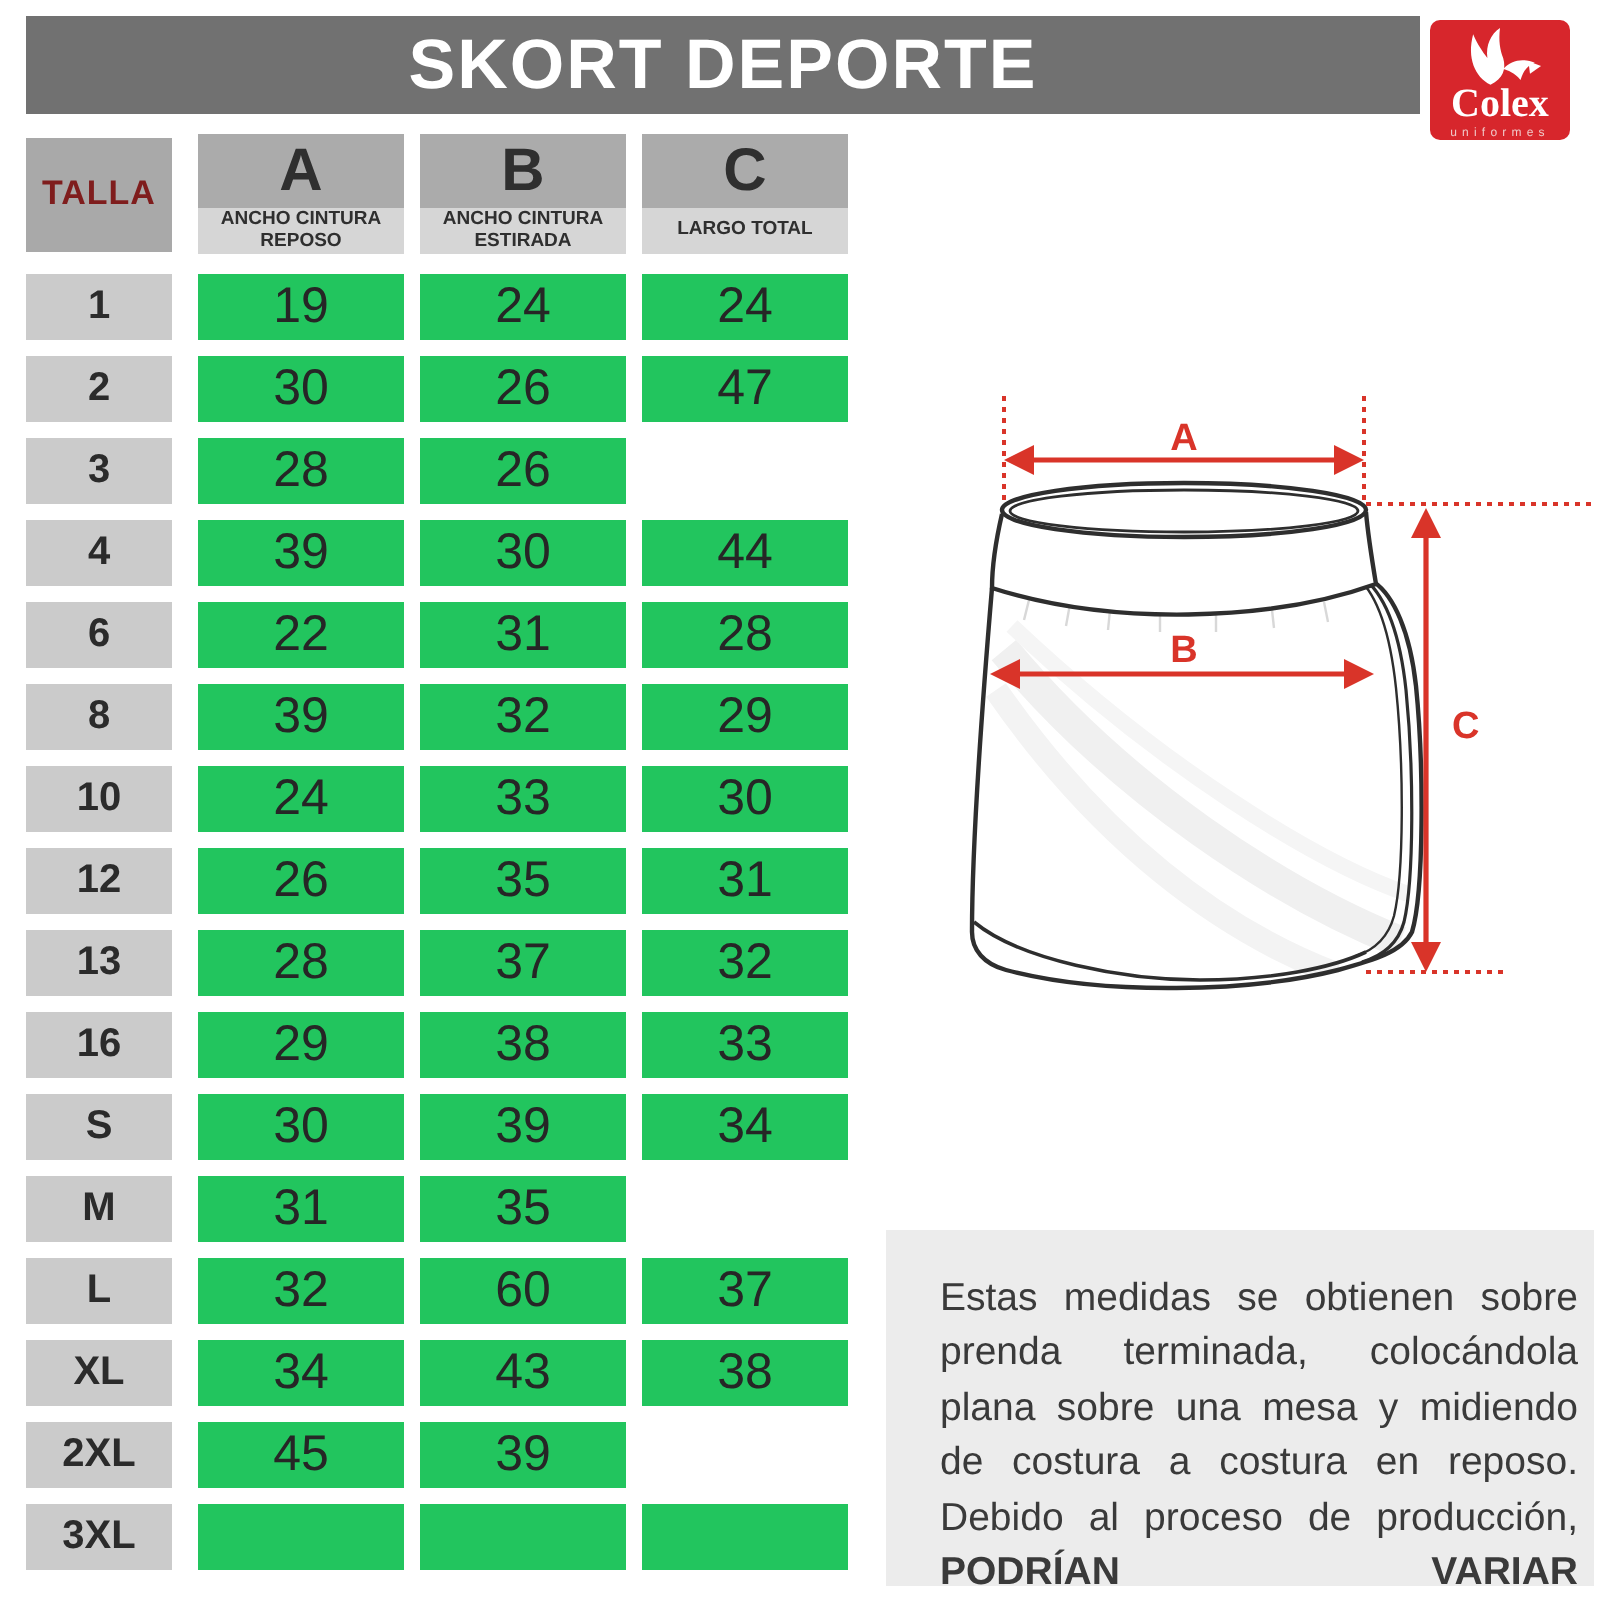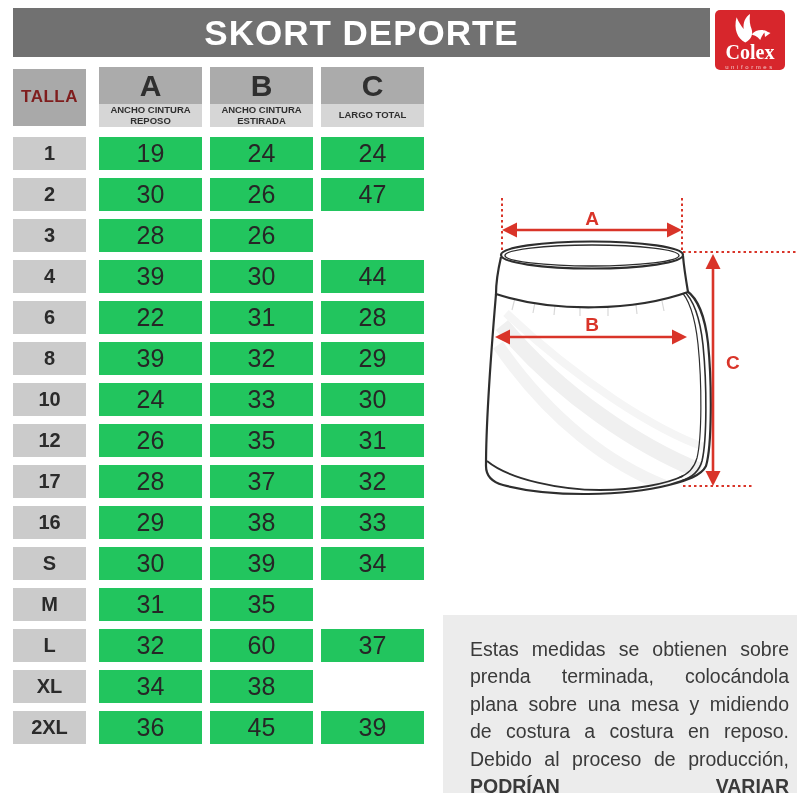--- a/index.html
+++ b/index.html
@@ -156,21 +156,21 @@
           <div class="cell val-cell">33</div>
           <div class="cell val-cell">30</div>
         </div>
         <div class="trow">
           <div class="cell size-cell">12</div>
           <div class="cell val-cell">26</div>
           <div class="cell val-cell">35</div>
           <div class="cell val-cell">31</div>
         </div>
         <div class="trow">
-          <div class="cell size-cell">17</div>
+          <div class="cell size-cell">13</div>
           <div class="cell val-cell">28</div>
           <div class="cell val-cell">37</div>
           <div class="cell val-cell">32</div>
         </div>
         <div class="trow">
           <div class="cell size-cell">16</div>
           <div class="cell val-cell">29</div>
           <div class="cell val-cell">38</div>
           <div class="cell val-cell">33</div>
         </div>
@@ -187,27 +187,33 @@
         </div>
         <div class="trow">
           <div class="cell size-cell">L</div>
           <div class="cell val-cell">32</div>
           <div class="cell val-cell">60</div>
           <div class="cell val-cell">37</div>
         </div>
         <div class="trow">
           <div class="cell size-cell">XL</div>
           <div class="cell val-cell">34</div>
+          <div class="cell val-cell">43</div>
           <div class="cell val-cell">38</div>
         </div>
         <div class="trow">
           <div class="cell size-cell">2XL</div>
-          <div class="cell val-cell">36</div>
           <div class="cell val-cell">45</div>
           <div class="cell val-cell">39</div>
+        </div>
+        <div class="trow">
+          <div class="cell size-cell">3XL</div>
+          <div class="cell val-cell"></div>
+          <div class="cell val-cell"></div>
+          <div class="cell val-cell"></div>
         </div>
       </div>
   </div>
 
   <svg class="diagram" viewBox="0 0 365 345">
     <defs>
       <clipPath id="bodyclip">
         <path d="M56,109 C50,180 46,245 46,281 C46,290 52,297 63,300 C112,313 186,311 229,300 C247,295 261,291 266,281 C272,261 272,198 268,158 C265,131 257,113 247,106 C190,127 115,128 56,109 Z"></path>
       </clipPath>
     </defs>

